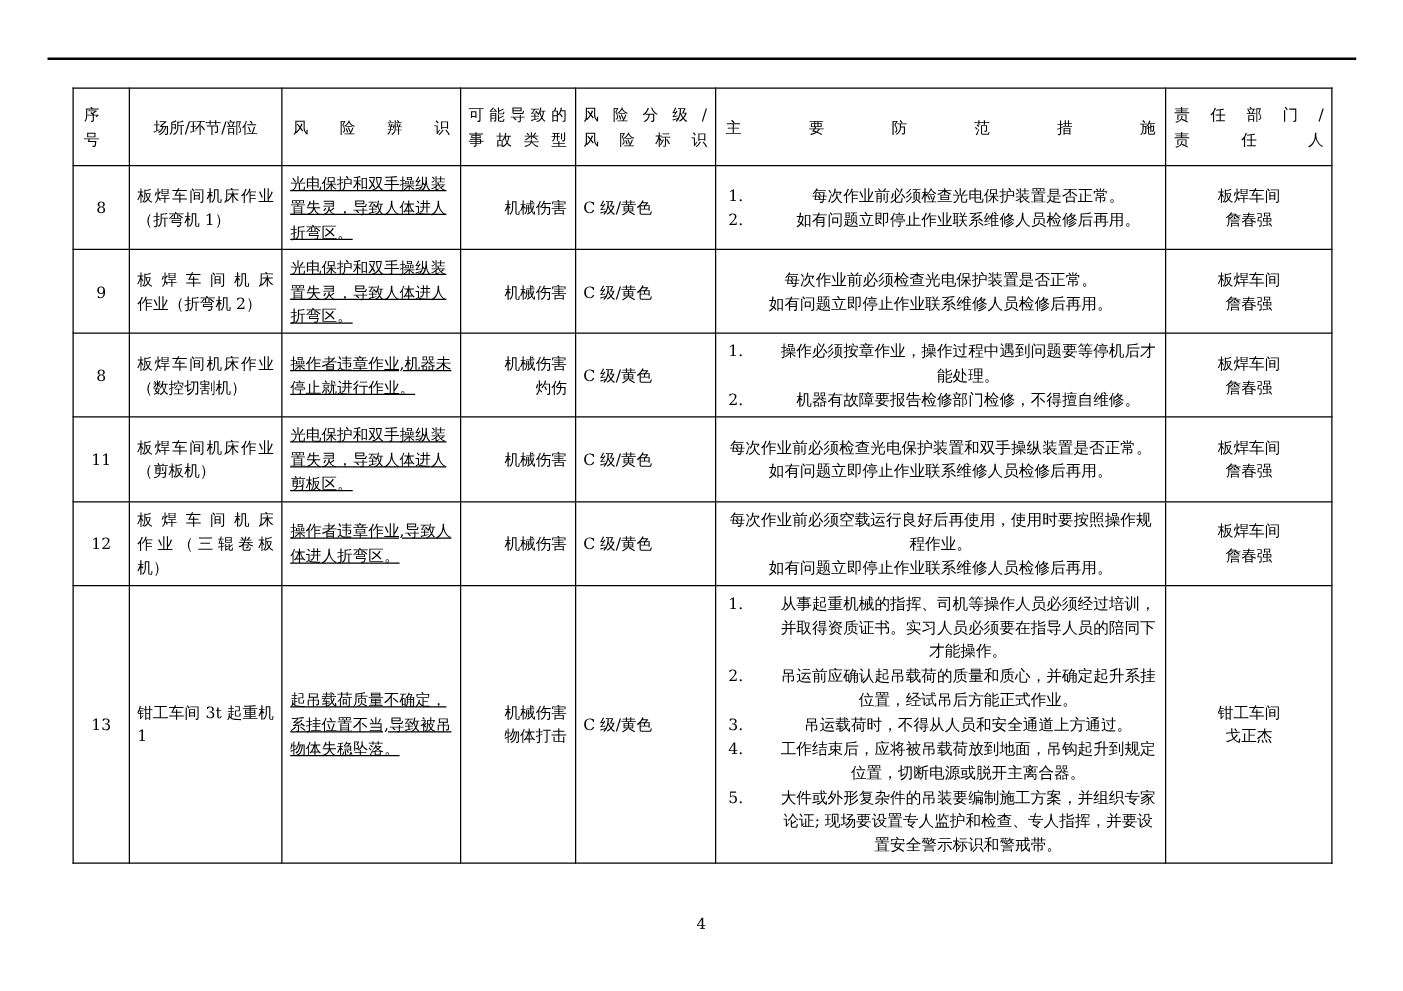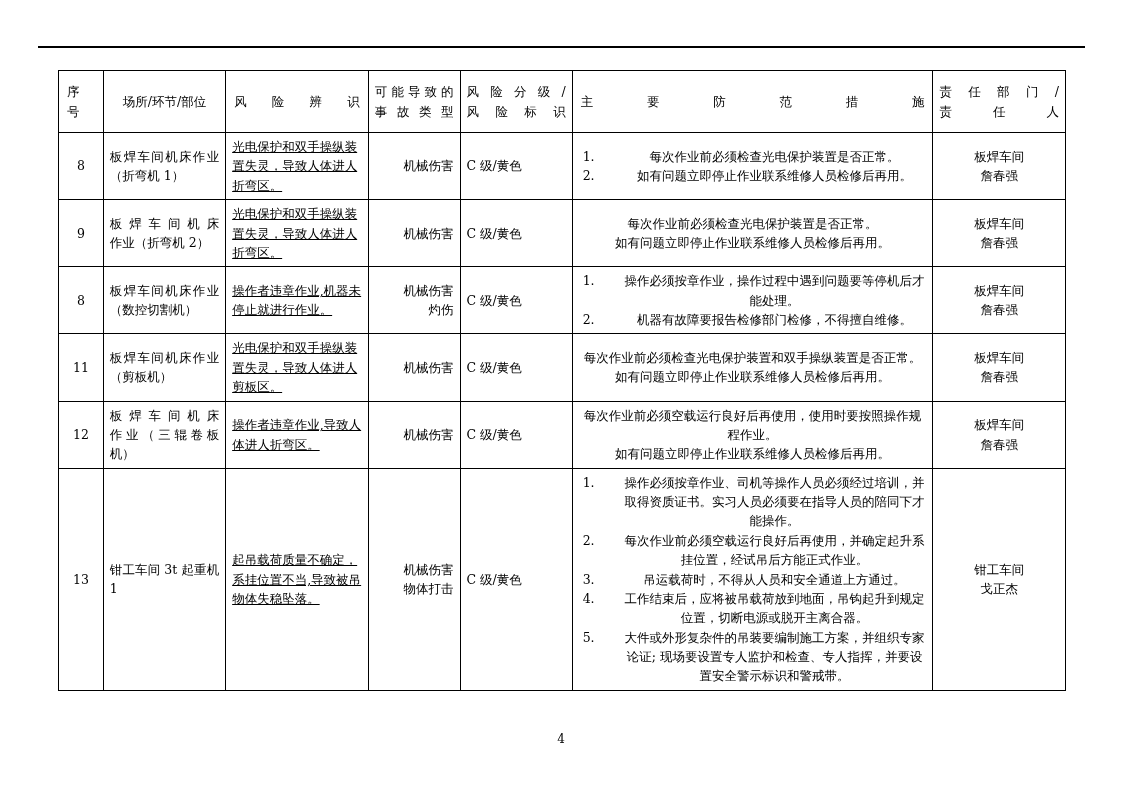--- a/index.html
+++ b/index.html
@@ -303,22 +303,22 @@
           <td class="c-num">13</td>
           <td class="c-place-cell">钳工车间 3t 起重机 1</td>
           <td class="c-risk-cell">起吊载荷质量不确定，系挂位置不当,导致被吊物体失稳坠落。</td>
           <td class="c-acc-cell">
             <span class="line">机械伤害</span>
             <span class="line">物体打击</span>
           </td>
           <td class="c-grade-cell">C 级/黄色</td>
           <td class="c-meas-cell">
             <ol class="measures">
-              <li>操作必须按章作业、司机等操作人员必须经过培训，并取得资质证书。实习人员必须要在指导人员的陪同下才能操作。</li>
-              <li>每次作业前必须空载运行良好后再使用，并确定起升系挂位置，经试吊后方能正式作业。</li>
+              <li>从事起重机械的指挥、司机等操作人员必须经过培训，并取得资质证书。实习人员必须要在指导人员的陪同下才能操作。</li>
+              <li>吊运前应确认起吊载荷的质量和质心，并确定起升系挂位置，经试吊后方能正式作业。</li>
               <li>吊运载荷时，不得从人员和安全通道上方通过。</li>
               <li>工作结束后，应将被吊载荷放到地面，吊钩起升到规定位置，切断电源或脱开主离合器。</li>
               <li>大件或外形复杂件的吊装要编制施工方案，并组织专家论证; 现场要设置专人监护和检查、专人指挥，并要设置安全警示标识和警戒带。</li>
             </ol>
           </td>
           <td class="c-dept-cell">
             <span class="line">钳工车间</span>
             <span class="line">戈正杰</span>
           </td>
         </tr>

